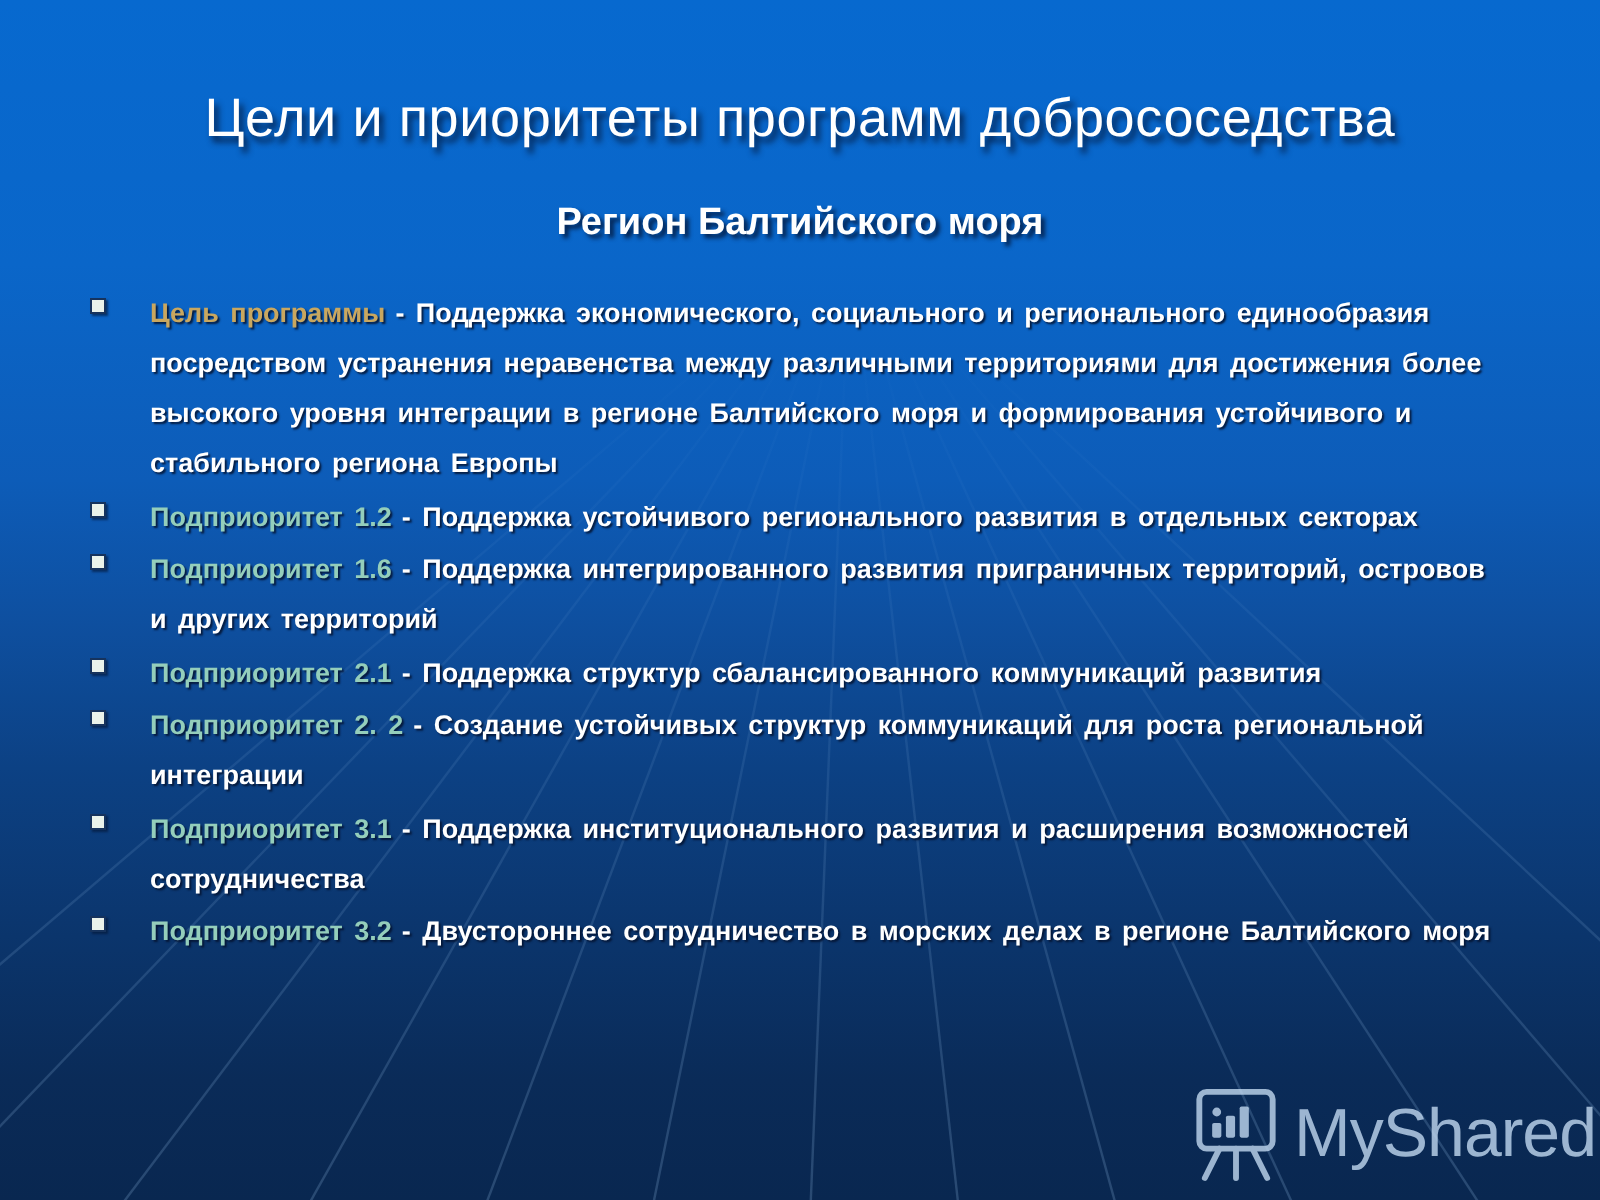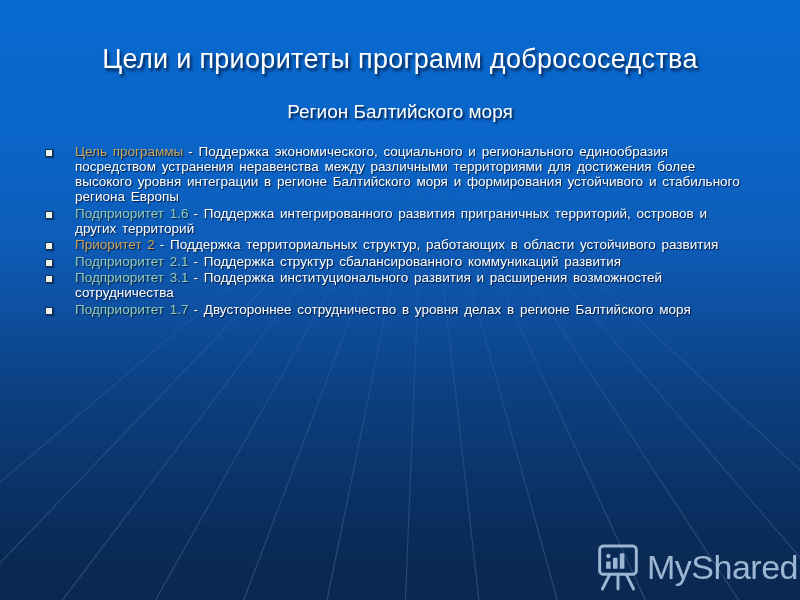--- a/index.html
+++ b/index.html
@@ -23,34 +23,34 @@
     position:absolute;left:0;top:44px;width:100%;
     margin:0;text-align:center;
     font-size:27px;font-weight:normal;
     color:var(--title-color,#fff);
     text-shadow:2px 3px 3px rgba(4,22,56,.85);
     letter-spacing:.3px;
   }
   .subtitle{
     position:absolute;left:0;top:101px;width:100%;
     margin:0;text-align:center;
-    font-size:19px;font-weight:normal;
+    font-size:19px;font-weight:bold;
     color:var(--title-color,#fff);
     text-shadow:2px 2px 2px rgba(4,22,56,.85);
   }
   .bullets{
     position:absolute;left:44px;top:144px;width:708px;
     margin:0;padding:0;list-style:none;
   }
   .bullet-item{
     position:relative;
     padding-left:31px;
     margin-bottom:1.5px;
-    font-size:13.5px;font-weight:normal;
-    line-height:15px;
+    font-size:13.5px;font-weight:bold;
+    line-height:25px;
     color:var(--body-color,#fff);
     text-shadow:1px 1px 1px rgba(4,20,50,.9);
     word-spacing:2px;
   }
   .marker{
     position:absolute;left:1px;top:5px;
     width:6px;height:6px;
     background:#eaf2ea;
     border:1px solid #16335d;
     box-shadow:1px 1px 1px rgba(4,20,50,.6);
@@ -103,41 +103,44 @@
   <h1 class="title">Цели и приоритеты программ добрососедства</h1>
   <h2 class="subtitle">Регион Балтийского моря</h2>
 
   <ul class="bullets">
   <li class="bullet-item">
     <span class="marker"></span><span class="kw kw-gold">Цель программы</span><span class="body-text">- Поддержка экономического, социального и регионального единообразия посредством устранения неравенства между различными территориями для достижения более высокого уровня интеграции в регионе Балтийского моря и формирования устойчивого и стабильного региона Европы</span>
   </li>
 
 
 
+  <li class="bullet-item">
+    <span class="marker"></span><span class="kw kw-teal">Подприоритет 1.2</span><span class="body-text">- Поддержка устойчивого регионального развития в отдельных секторах</span>
+  </li>
 
   <li class="bullet-item">
     <span class="marker"></span><span class="kw kw-teal">Подприоритет 1.6</span><span class="body-text">- Поддержка интегрированного развития приграничных территорий, островов и других территорий</span>
   </li>
 
-  <li class="bullet-item">
-    <span class="marker"></span><span class="kw kw-gold">Приоритет 2</span><span class="body-text">- Поддержка территориальных структур, работающих в области устойчивого развития</span>
-  </li>
 
   <li class="bullet-item">
     <span class="marker"></span><span class="kw kw-teal">Подприоритет 2.1</span><span class="body-text">- Поддержка структур сбалансированного коммуникаций развития</span>
   </li>
 
+  <li class="bullet-item">
+    <span class="marker"></span><span class="kw kw-teal">Подприоритет 2. 2</span><span class="body-text">- Создание устойчивых структур коммуникаций для роста региональной интеграции</span>
+  </li>
 
 
   <li class="bullet-item">
     <span class="marker"></span><span class="kw kw-teal">Подприоритет 3.1</span><span class="body-text">- Поддержка институционального развития и расширения возможностей сотрудничества</span>
   </li>
 
   <li class="bullet-item">
-    <span class="marker"></span><span class="kw kw-teal">Подприоритет 1.7</span><span class="body-text">- Двустороннее сотрудничество в уровня делах в регионе Балтийского моря</span>
+    <span class="marker"></span><span class="kw kw-teal">Подприоритет 3.2</span><span class="body-text">- Двустороннее сотрудничество в морских делах в регионе Балтийского моря</span>
   </li>
 </ul>
 
   <div class="watermark">
     <svg class="wm-icon" width="44" height="50" viewBox="0 0 48 54" aria-hidden="true">
       <g stroke="#c6ddf4" fill="none" stroke-width="3.2" stroke-linecap="round">
         <rect x="4" y="4" width="40" height="31" rx="4"></rect>
         <line x1="15" y1="35" x2="7" y2="51"></line>
         <line x1="33" y1="35" x2="41" y2="51"></line>
         <line x1="24" y1="35" x2="24" y2="51"></line>

